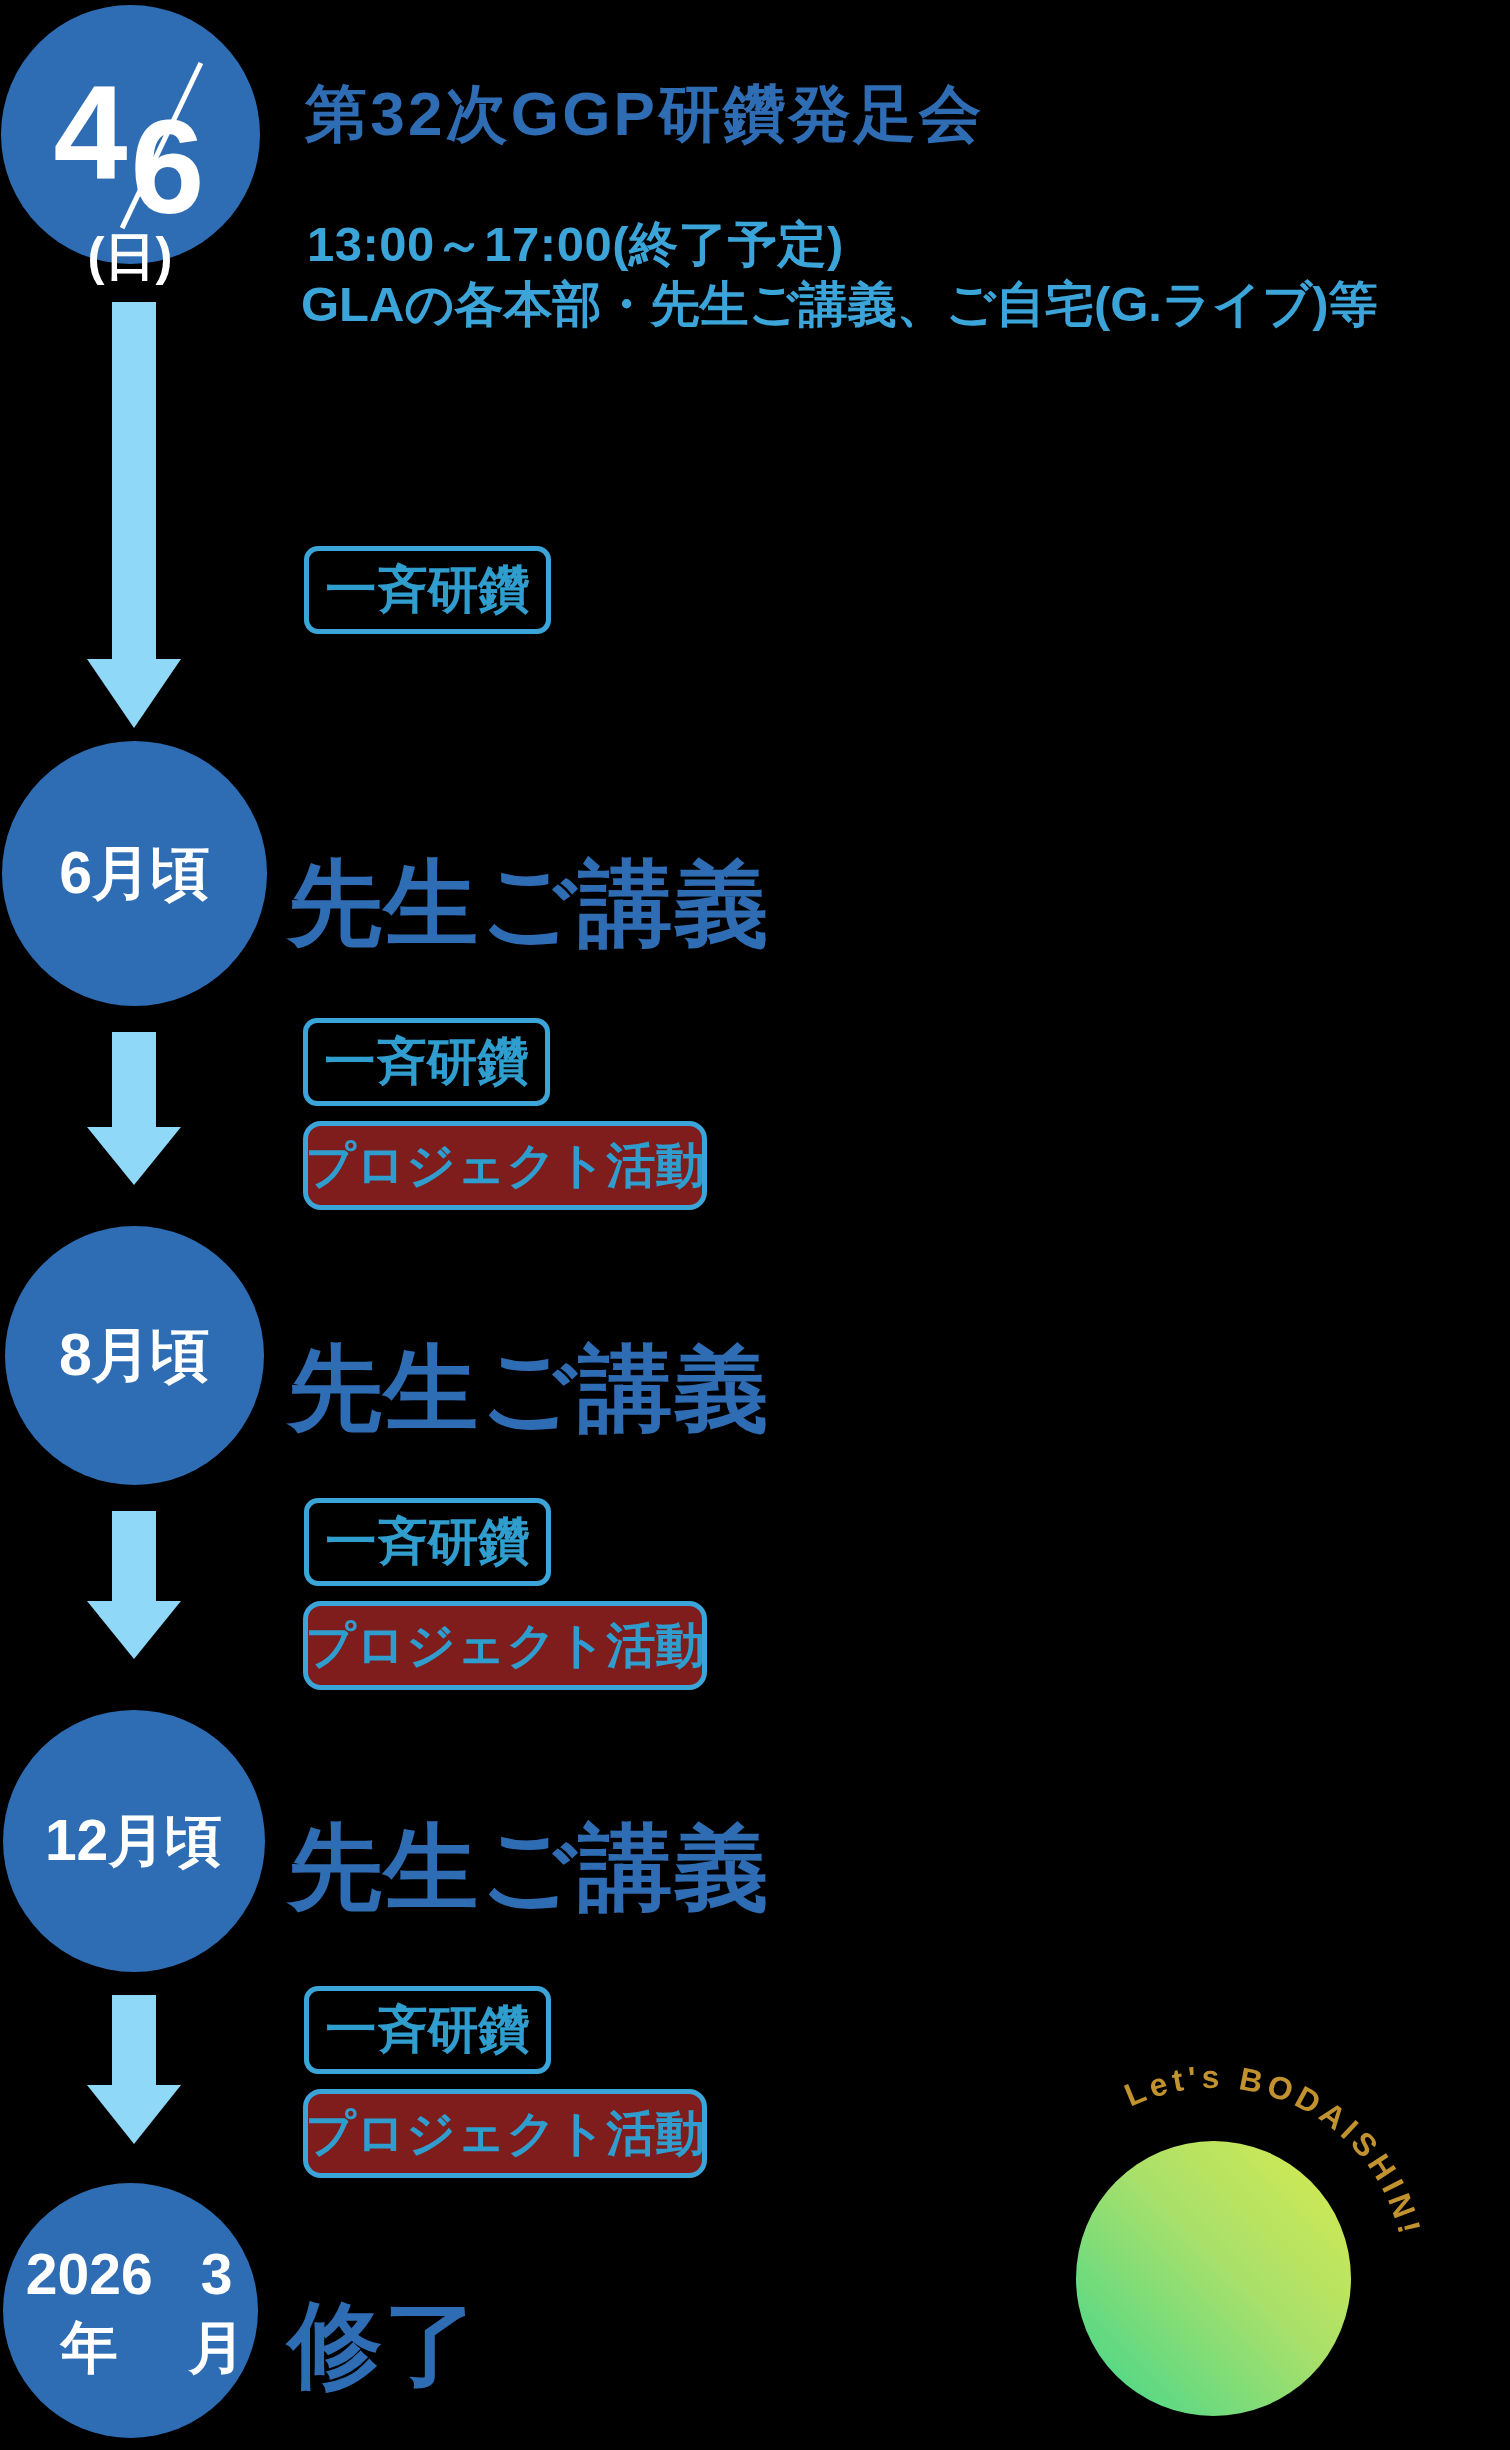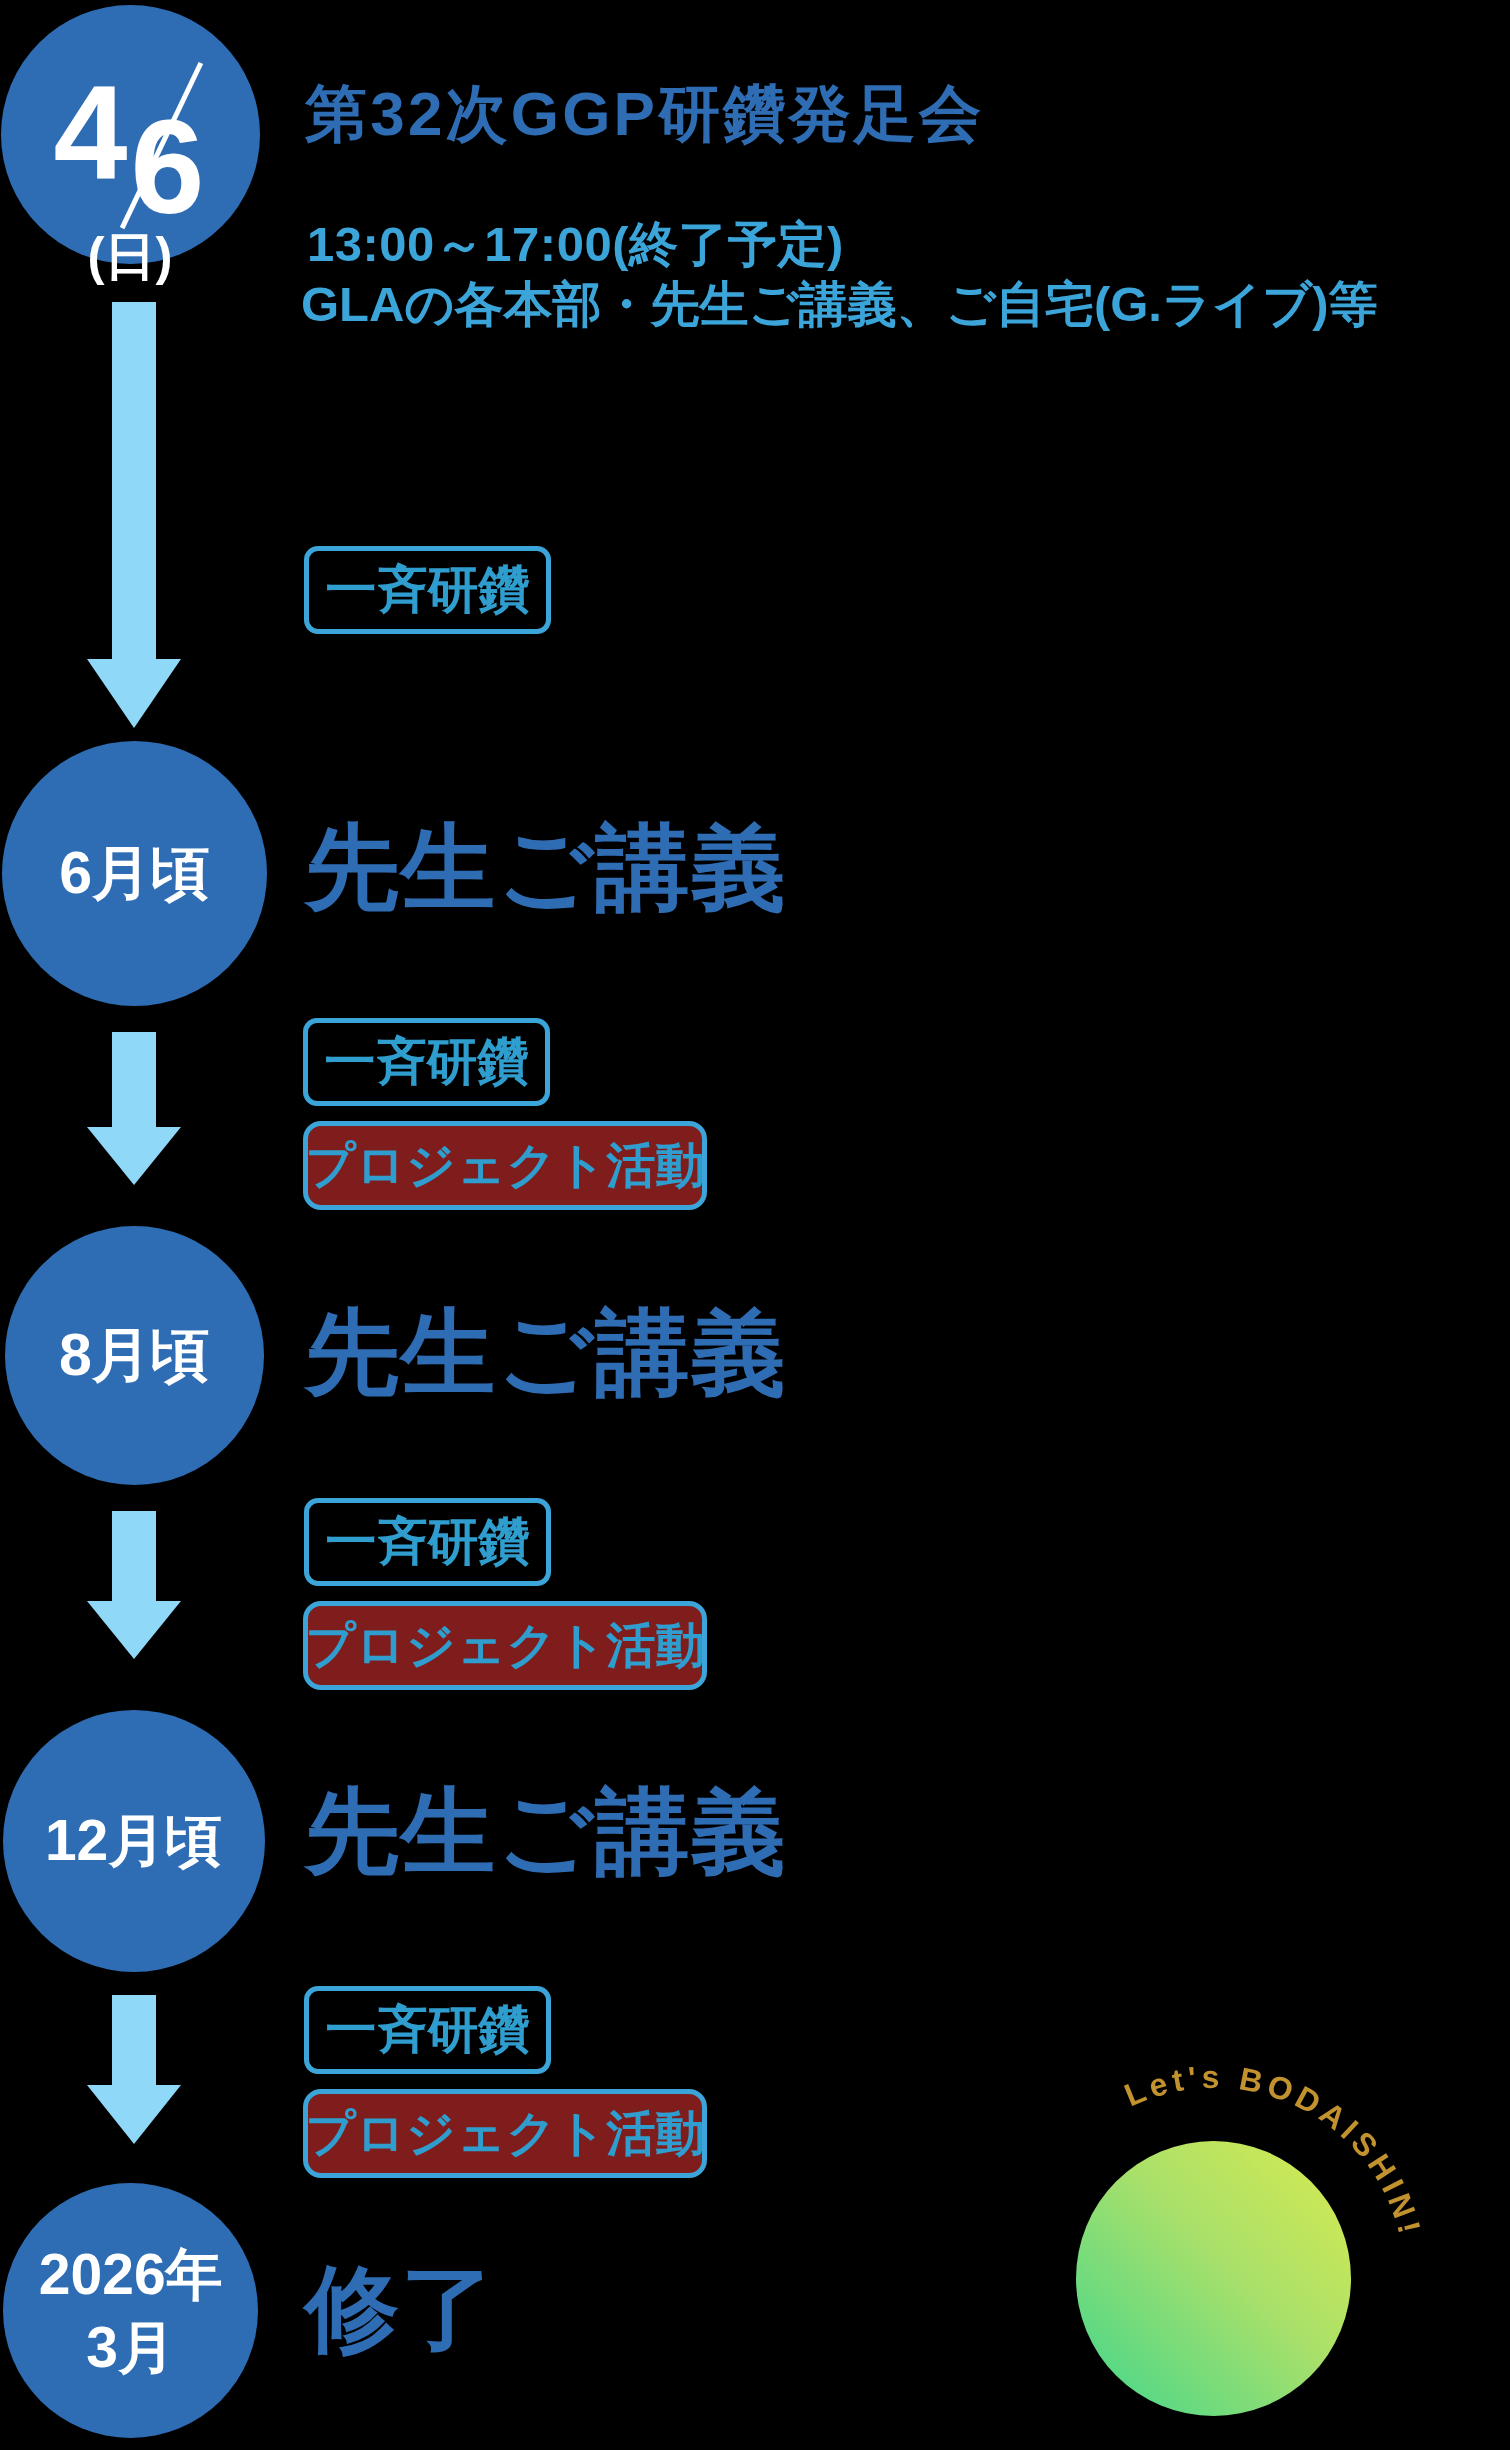--- a/index.html
+++ b/index.html
@@ -28,21 +28,21 @@
     text-align:center;
   }
   #node1{left:0.5px;top:5.3px;width:259px;height:259px;display:block;}
   #node1 .n1-month{position:absolute;left:53px;top:62px;font-size:133px;line-height:1;}
   #node1 .n1-slash{position:absolute;left:158px;top:49px;width:4.8px;height:183px;background:#FFFFFF;transform:rotate(25.5deg);}
   #node1 .n1-day{position:absolute;left:130px;top:96px;font-size:133px;line-height:1;}
   #node1 .n1-weekday{position:absolute;left:0;top:226px;width:100%;font-size:51px;line-height:1;text-align:center;}
   #node2{left:2.1px;top:741px;width:265px;height:265px;font-size:59px;}
   #node3{left:4.8px;top:1226px;width:259px;height:259px;font-size:59px;}
   #node4{left:2.6px;top:1710px;width:262px;height:262px;font-size:57px;align-items:center;}
-  #node5{left:3.2px;top:2183px;width:255px;height:255px;font-size:57px;flex-direction:column;line-height:1.28;}
+  #node5{left:3.2px;top:2183px;width:255px;height:255px;font-size:57px;line-height:1.28;}
   
   .arrow{position:absolute;left:87px;width:93px;}
   .arrow .shaft{margin:0 auto;width:44px;background:#8FD8F7;}
   .arrow .head{width:0;height:0;border-left:47px solid transparent;border-right:47px solid transparent;}
   #arrow1{top:302px;}  #arrow1 .shaft{height:357px;} #arrow1 .head{border-top:69px solid #8FD8F7;}
   #arrow2{top:1032px;} #arrow2 .shaft{height:95px;} #arrow2 .head{border-top:58px solid #8FD8F7;}
   #arrow3{top:1511px;} #arrow3 .shaft{height:90px;} #arrow3 .head{border-top:58px solid #8FD8F7;}
   #arrow4{top:1995px;} #arrow4 .shaft{height:90px;} #arrow4 .head{border-top:59px solid #8FD8F7;}
   
   .event-main-title{
@@ -55,23 +55,23 @@
     font-size:49px;font-weight:700;color:#3BA5D9;
     line-height:1;white-space:nowrap;letter-spacing:0.5px;
   }
   .event-venue{
     position:absolute;left:301px;top:280px;
     font-size:49px;font-weight:700;color:#3BA5D9;
     line-height:1;white-space:nowrap;letter-spacing:0px;
   }
   
   .section-title{
-    position:absolute;left:305px;
+    position:absolute;left:288px;
     font-size:94px;font-weight:700;color:#2E6DB4;
-    line-height:1;white-space:nowrap;letter-spacing:2.1px;
+    line-height:1;white-space:nowrap;letter-spacing:2.1px;margin-top:36px;
   }
   #lecture1{top:821px;}
   #lecture2{top:1306px;}
   #lecture3{top:1785px;}
   #completion-label{top:2262px;}
   
   .badge-outline{
     position:absolute;
     box-sizing:border-box;
     width:247px;height:88px;

